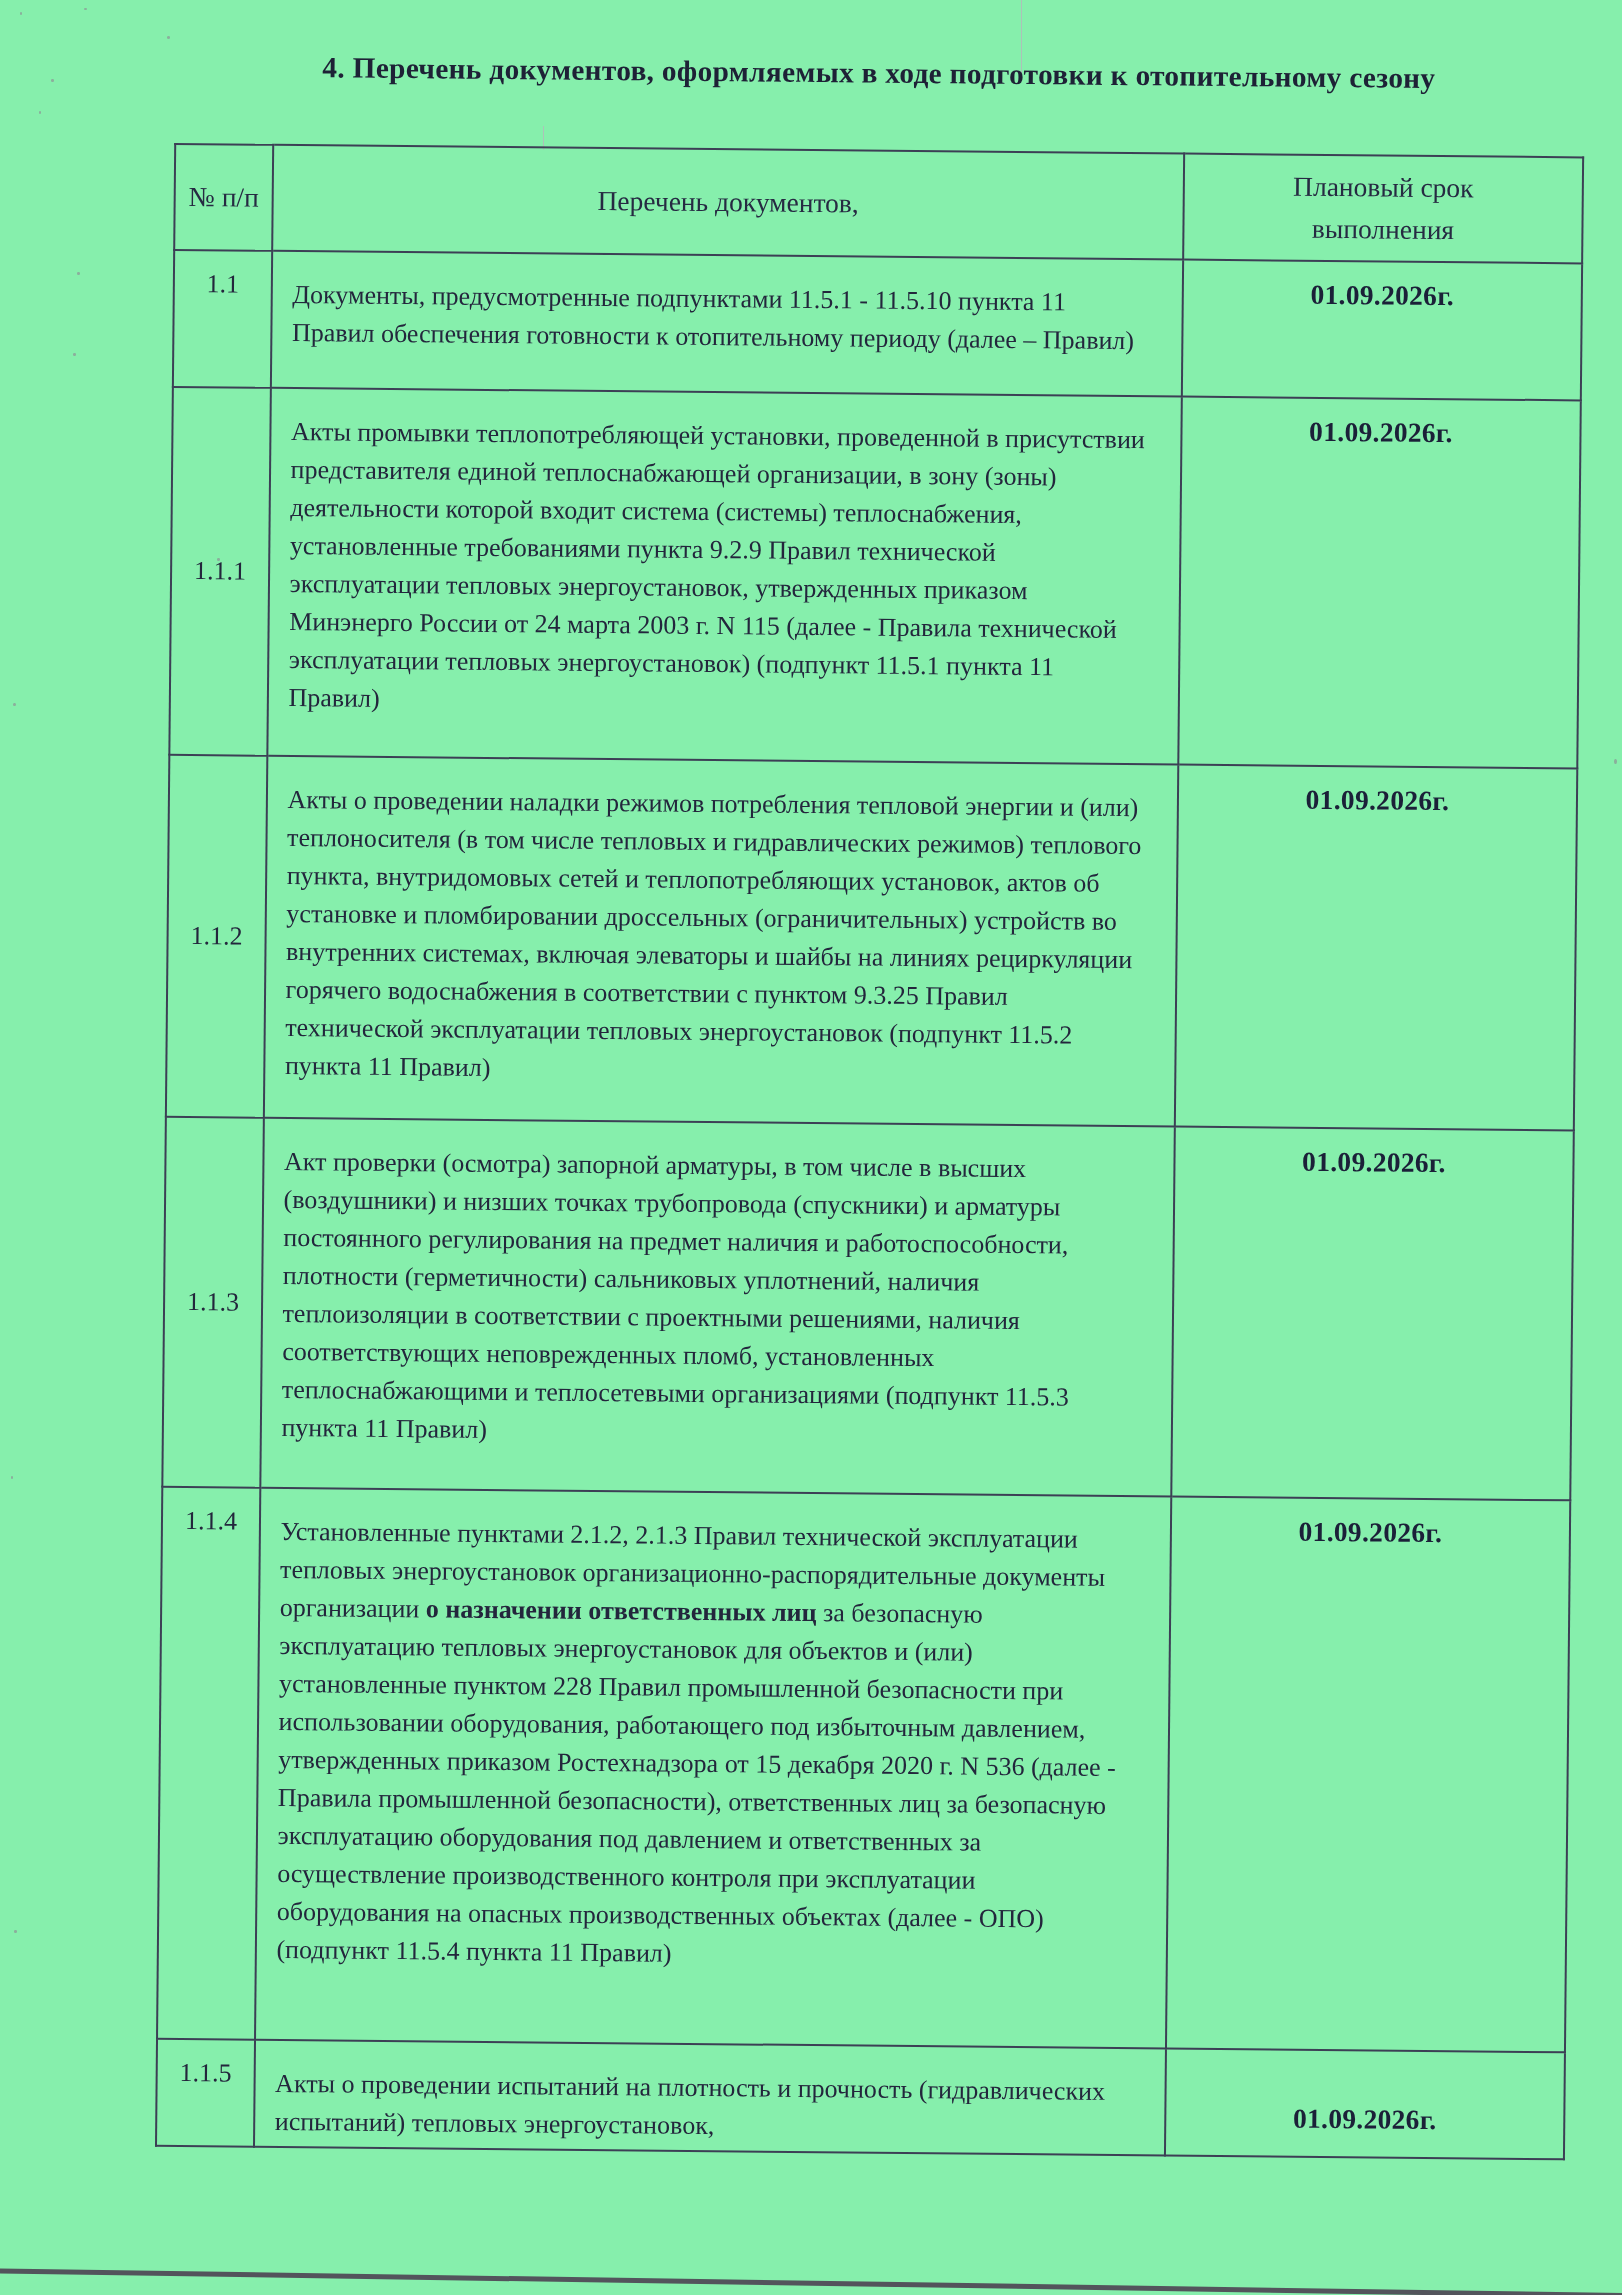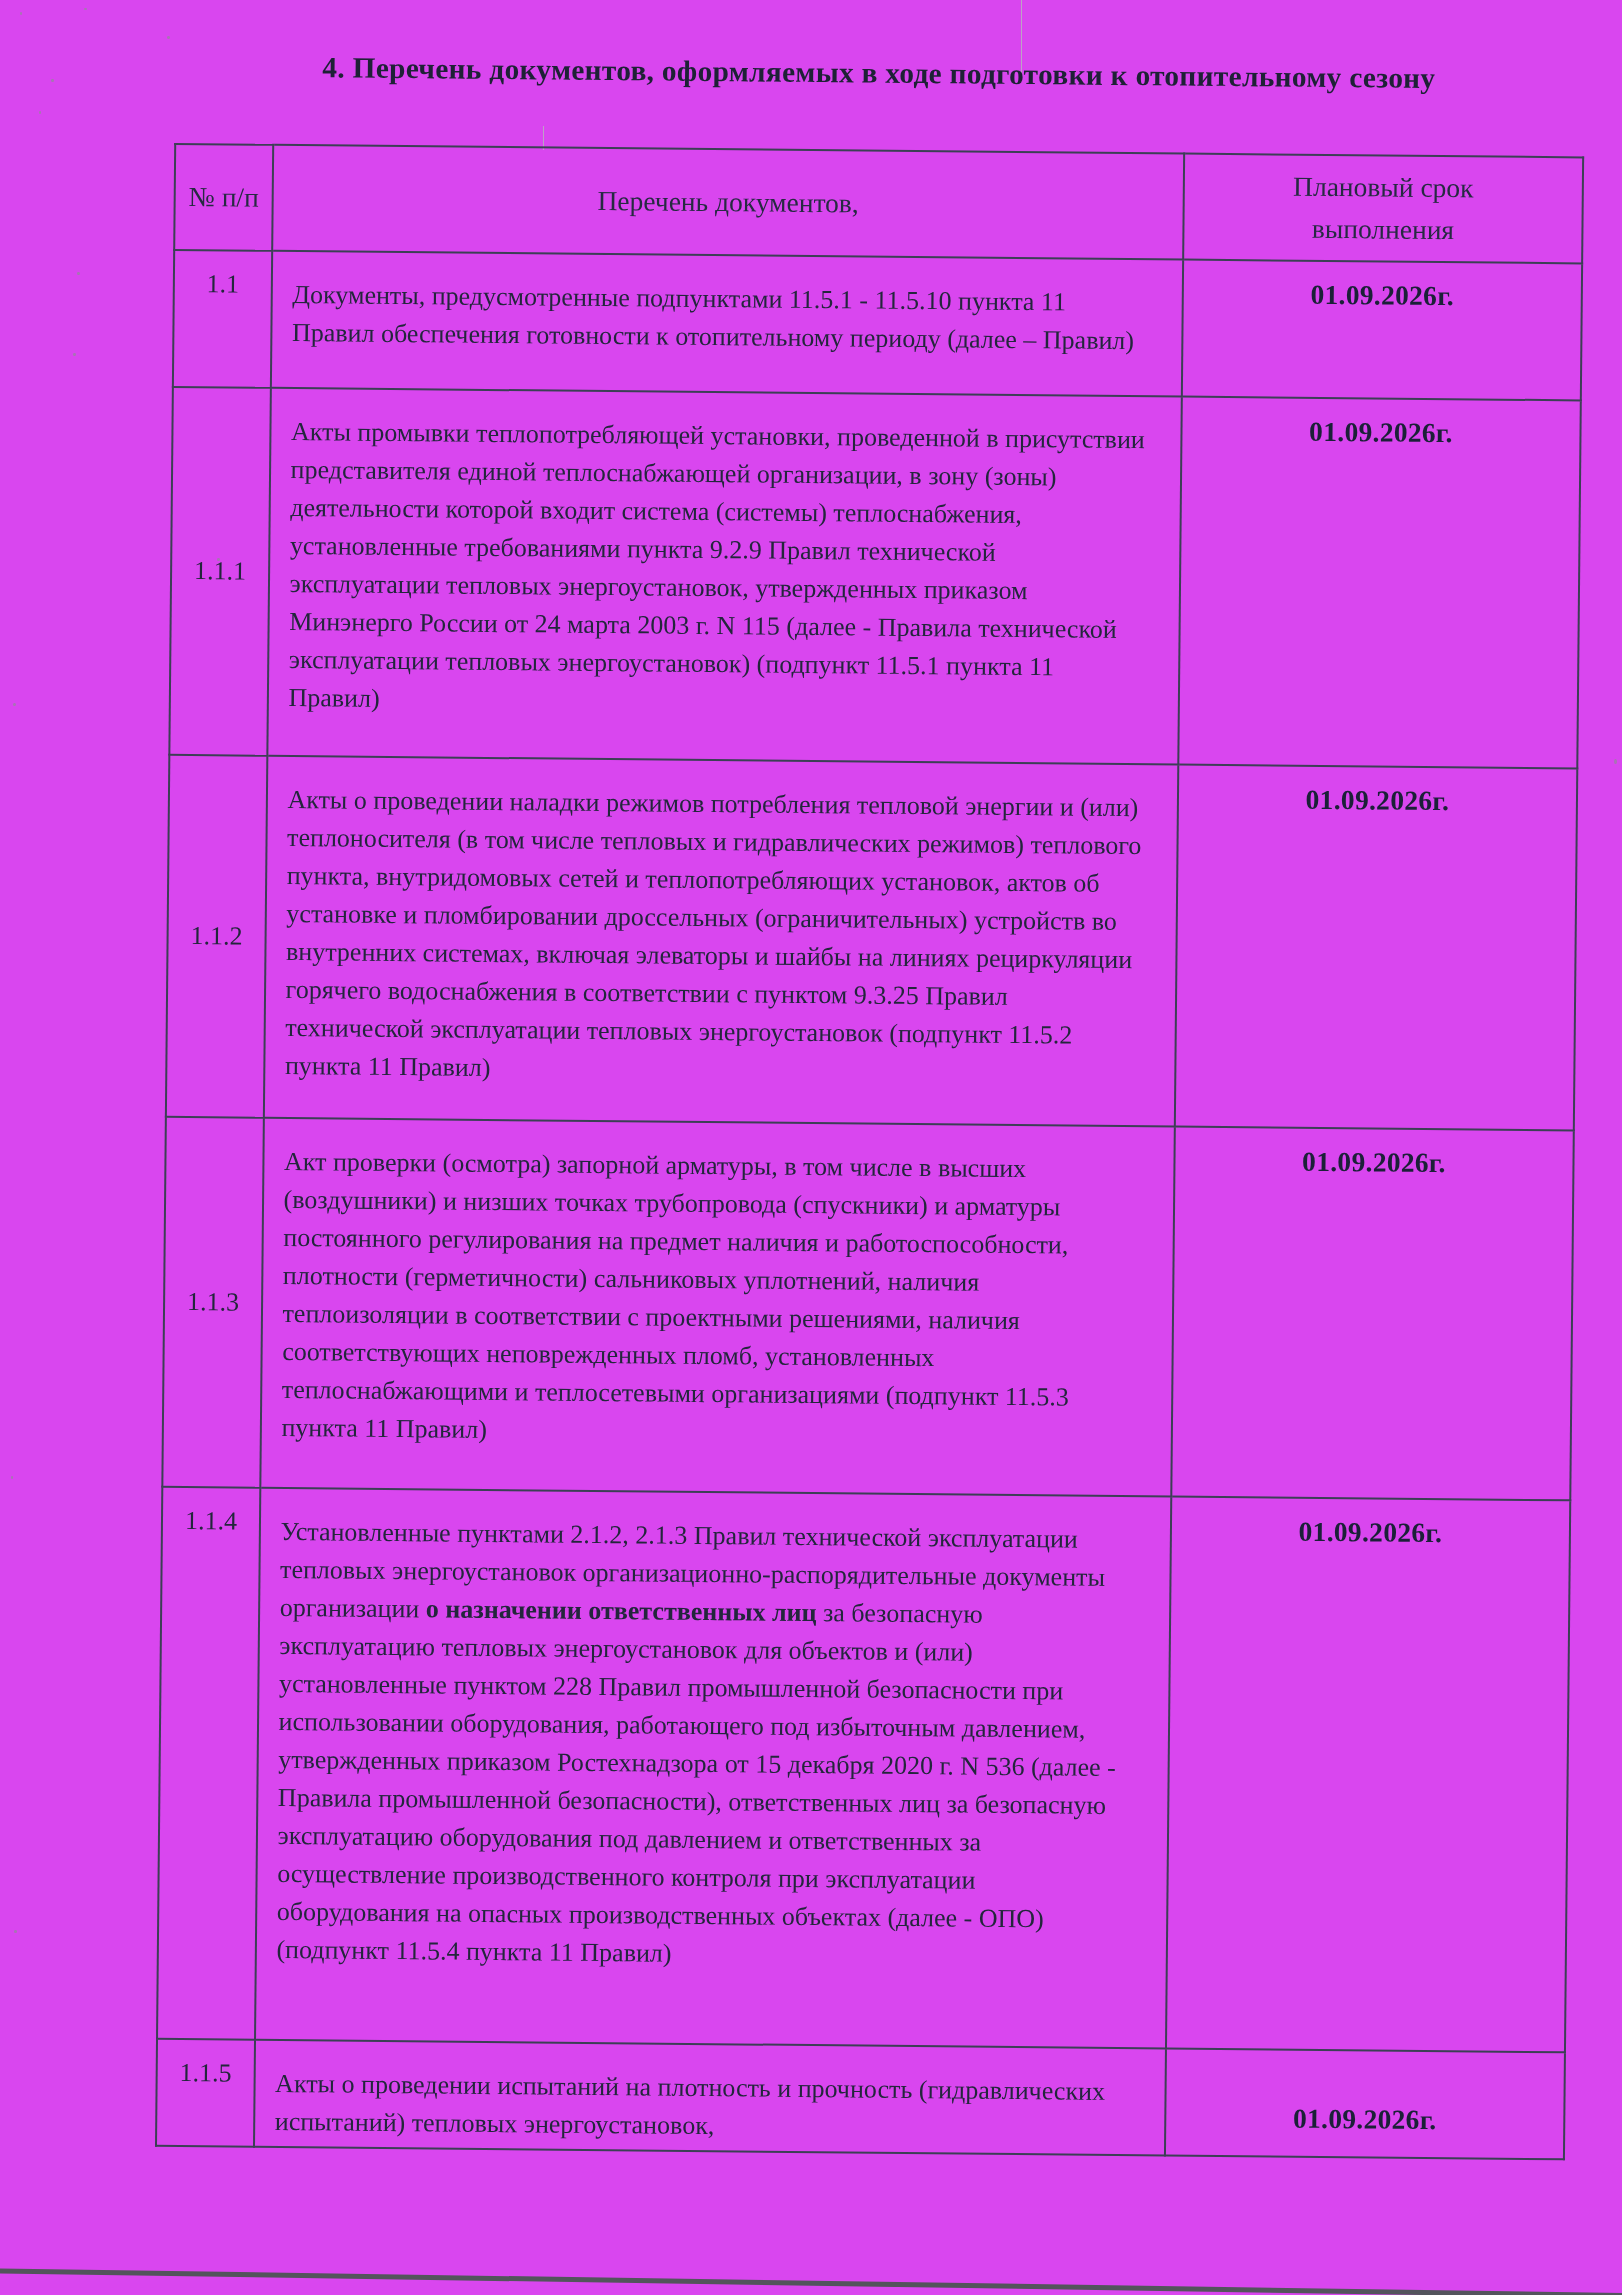--- a/index.html
+++ b/index.html
@@ -1,19 +1,19 @@
 <!DOCTYPE html>
 <html lang="ru" style="font-size:10.5px"><head>
 <meta charset="utf-8">
 <style>
   html,body { margin:0; padding:0; background:#e8e8e8; }
   .page {
     position:relative;
     width:1623px; height:2295px;
-    background:#d946ef;
+    background:#86efac;
     overflow:hidden;
     font-family:"Liberation Serif","DejaVu Serif",serif;
     color:#23263c;
   }
   .content {
     position:absolute; left:0; top:0; width:1623px; height:2295px;
     transform:rotate(0.55deg);
     transform-origin:811px 65px;
   }
   .doc-title {

